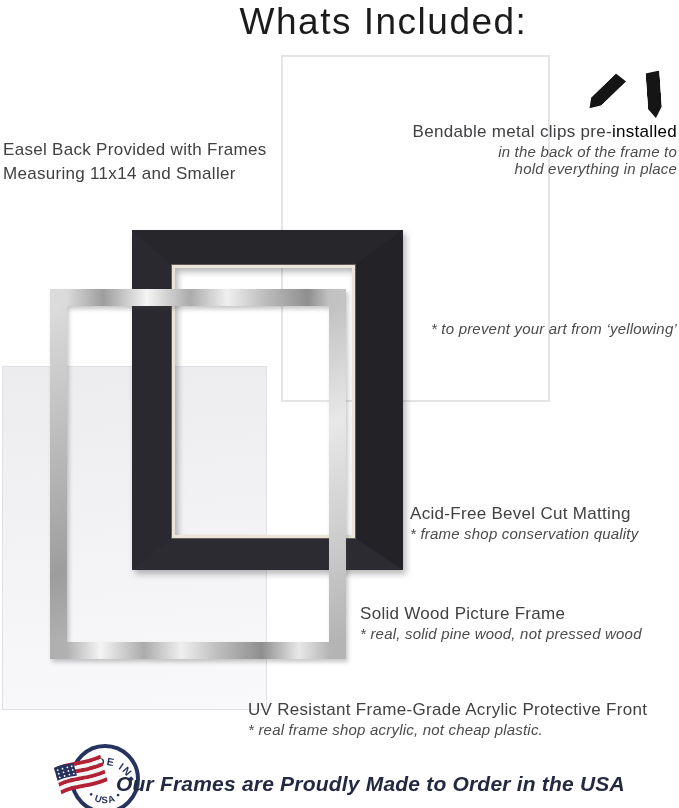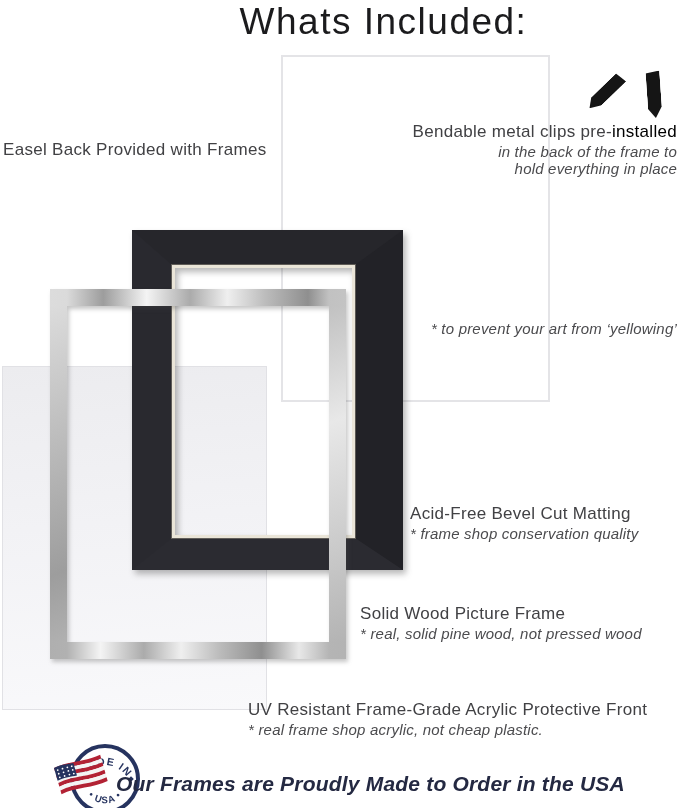--- a/index.html
+++ b/index.html
@@ -66,20 +66,21 @@
   <div class="abs silver"></div>
 
   <div class="clip clip-a"></div>
   <div class="clip clip-b"></div>
 
   <div class="abs txt" style="left:3px;top:74px;">
   </div>
 
   <div class="abs txt" style="left:3px;top:127px;margin-top:11px;">
     <div class="h" style="line-height:24px;">Easel Back Provided with Frames</div>
+    <div class="h" style="line-height:24px;">Measuring 11x14 and Smaller</div>
   </div>
 
   <div class="abs txt right" style="right:2px;top:121px;">
     <div class="h"><span>Bendable metal clips pre-</span><span class="fade">installed</span></div>
     <div class="note">in the back of the frame to</div>
     <div class="note">hold everything in place</div>
   </div>
 
   <div class="abs txt right" style="right:2px;top:320px;">
     <div class="note">* to prevent your art from ‘yellowing’</div>

